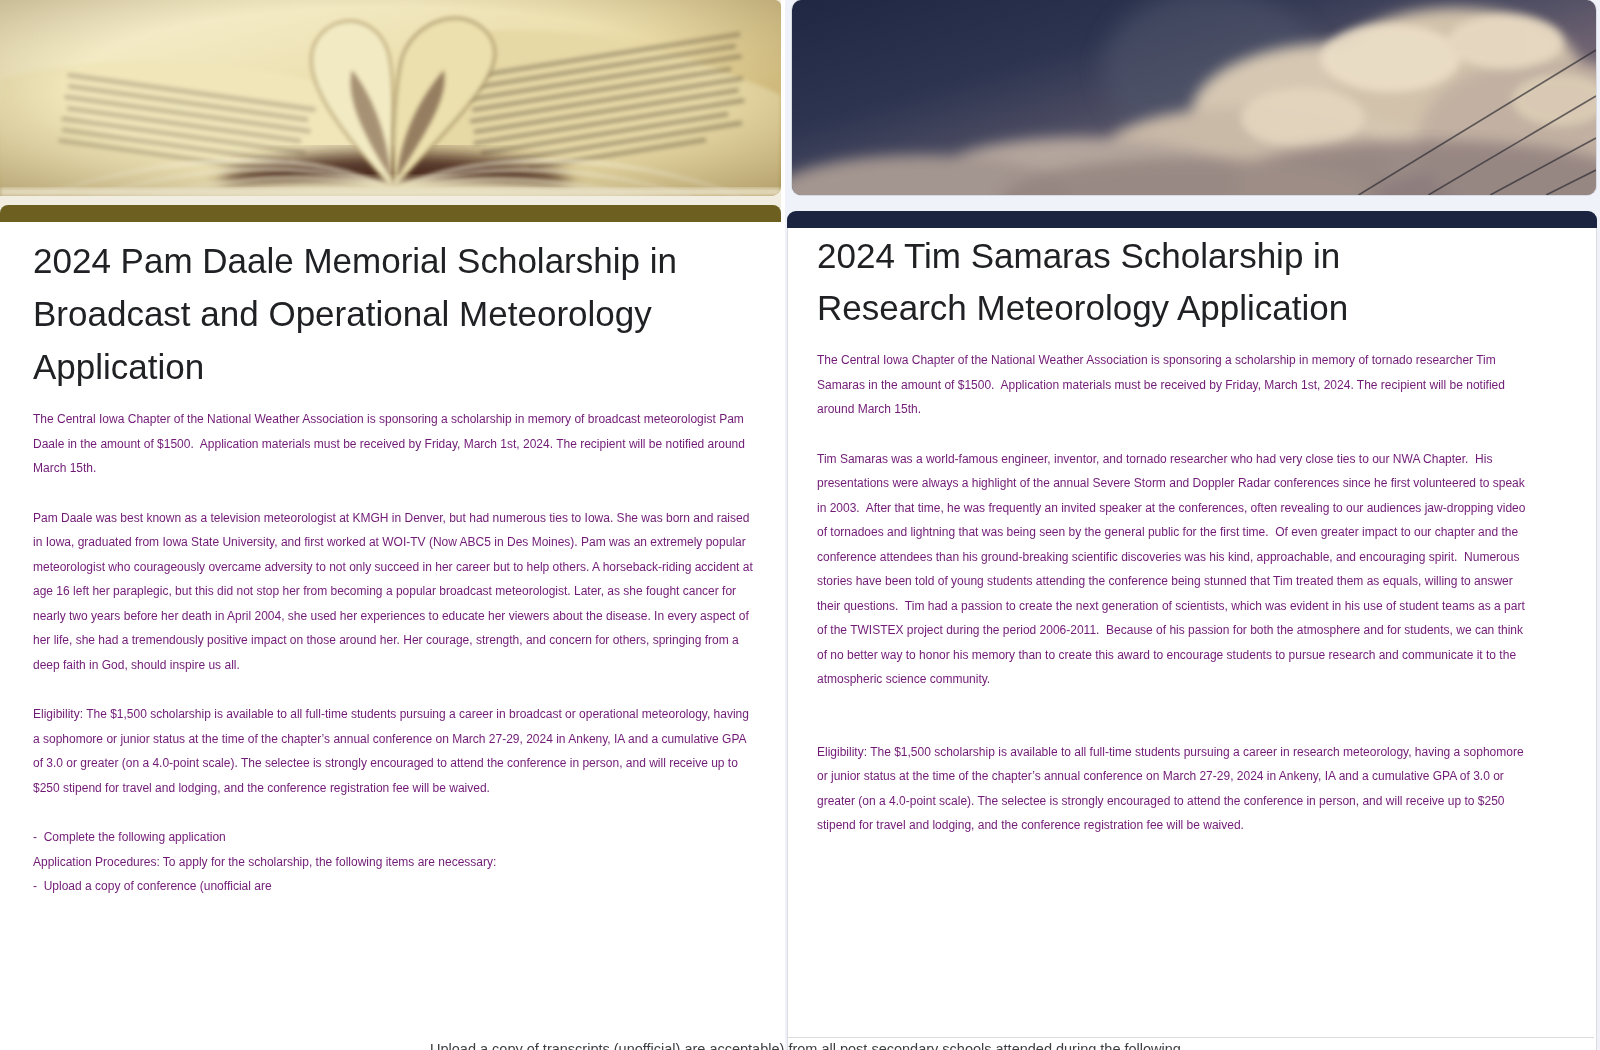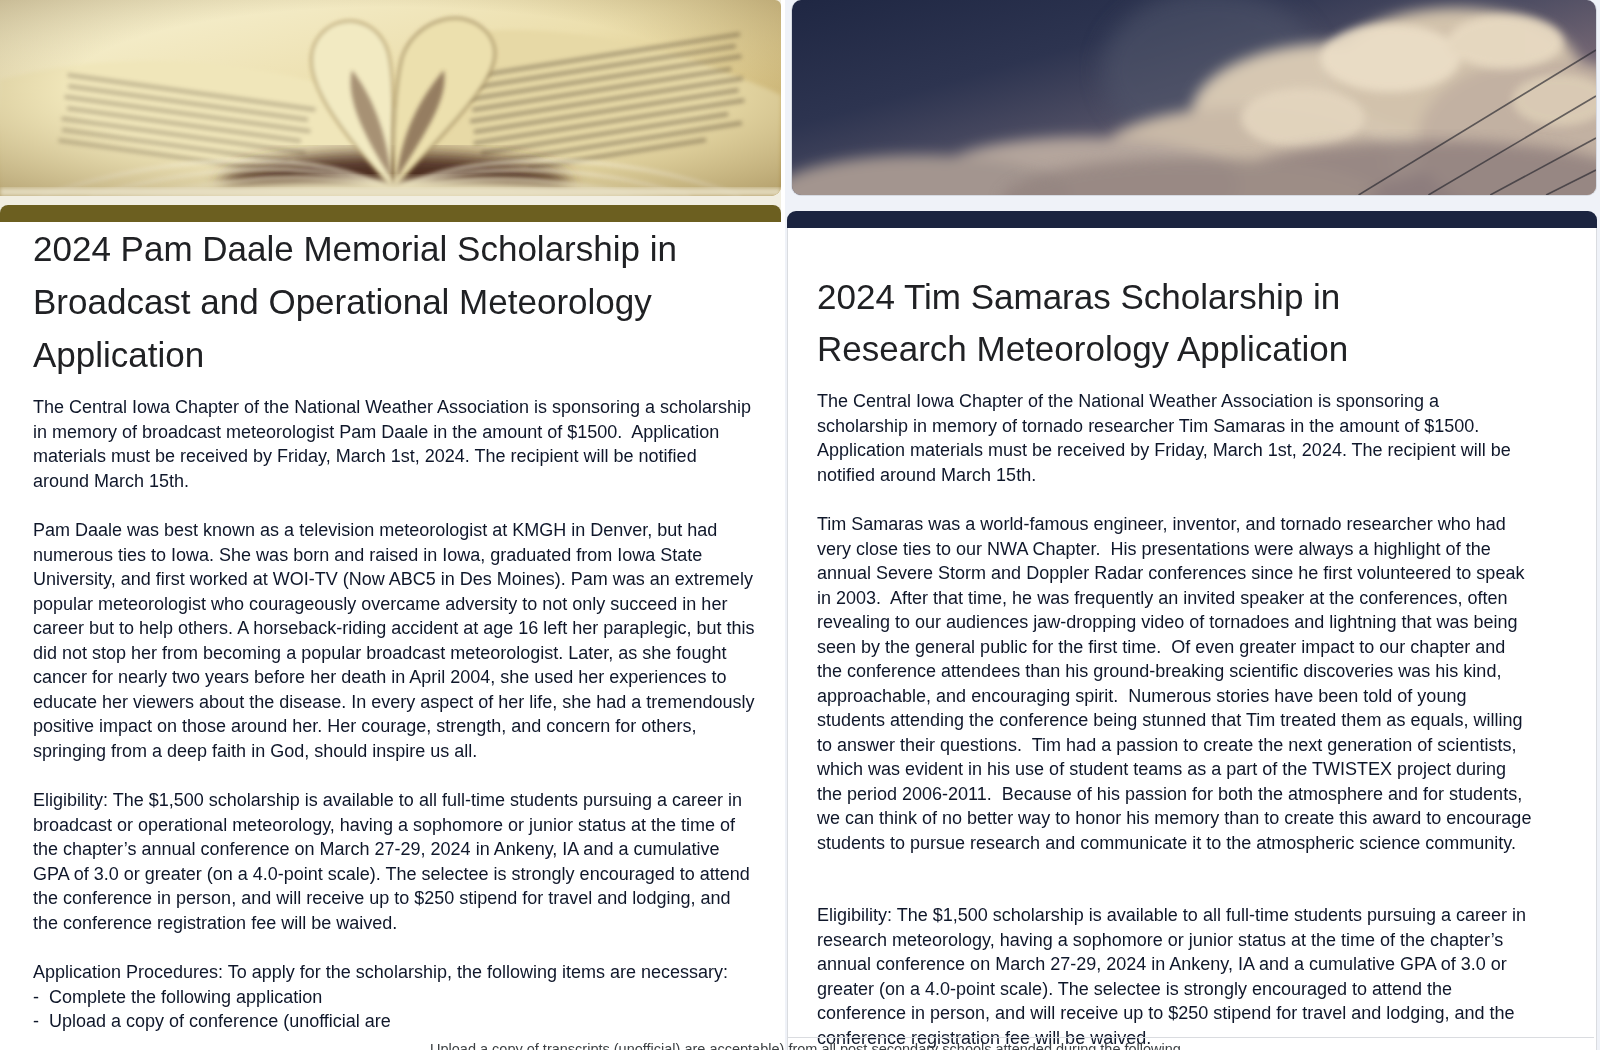--- a/index.html
+++ b/index.html
@@ -17,31 +17,31 @@
 
   
   .banner{height:196px;overflow:hidden;position:relative;}
   .banner-left{border-radius:0 6px 10px 0;}
   .banner-right{margin:0 3px 0 6px;border-radius:10px;border:1px solid #d6dae2;border-top:none;height:195px;}
   .banner svg{display:block;width:100%;height:100%;}
 
   
   .card-left{margin-top:9px;background:#ffffff;border-radius:8px 8px 0 0;min-height:845px;}
   .bar-left{height:17px;background:#6c5f20;border-radius:8px 8px 0 0;}
-  .card-left .card-body{padding:0 26px 0 33px;}
+  .card-left .card-body{padding:12px 26px 0 33px;}
 
   .card-right{margin:15px 3px 0 2px;background:#ffffff;border:1px solid #dadce0;border-bottom:none;border-radius:10px 10px 0 0;height:809px;position:relative;}
   .bar-right{height:17px;background:#1b2440;border-radius:9px 9px 0 0;margin:-1px -1px 0 -1px;}
-  .card-right .card-body{padding:2px 36px 0 29px;margin-top:41px;}
+  .card-right .card-body{padding:2px 36px 0 29px;}
   .card-right-tail{margin:0 3px 0 2px;background:#ffffff;border-left:1px solid #dadce0;border-right:1px solid #dadce0;height:40px;}
 
   
   h1.form-title{font-size:35px;font-weight:400;line-height:53px;margin:0 0 14px 0;color:#202124;letter-spacing:0;}
   .panel-right h1.form-title{line-height:52px;max-width:640px;}
-  p.body-text{font-size:18px;line-height:24.5px;margin:0 0 25px 0;color:#0f172a;white-space:pre-wrap;max-width:722px;}
+  p.body-text{font-size:12px;line-height:24.5px;margin:0 0 25px 0;color:#701a75;white-space:pre-wrap;max-width:722px;}
   .panel-right p.body-text{max-width:716px;}
   p.tight{margin:0;}
   p.gap-large{margin-bottom:48px;}
 
   
   .card-bottom-edge{position:absolute;left:3px;right:6px;top:1037px;border-top:1px solid #dadce0;}
   .underlay-text{
     position:absolute;left:430px;top:1039px;z-index:6;
     font-size:14.5px;line-height:20px;color:#3c4043;white-space:nowrap;background:transparent;
   }
@@ -123,22 +123,22 @@
       </svg>
     </div>
 
     <div class="card-left">
       <div class="bar-left"></div>
       <div class="card-body">
         <h1 class="form-title">2024 Pam Daale Memorial Scholarship in Broadcast and Operational Meteorology Application</h1>
         <p class="body-text">The Central Iowa Chapter of the National Weather Association is sponsoring a scholarship in memory of broadcast meteorologist Pam Daale in the amount of $1500.  Application materials must be received by Friday, March 1st, 2024. The recipient will be notified around March 15th.</p>
         <p class="body-text">Pam Daale was best known as a television meteorologist at KMGH in Denver, but had numerous ties to Iowa. She was born and raised in Iowa, graduated from Iowa State University, and first worked at WOI-TV (Now ABC5 in Des Moines). Pam was an extremely popular meteorologist who courageously overcame adversity to not only succeed in her career but to help others. A horseback-riding accident at age 16 left her paraplegic, but this did not stop her from becoming a popular broadcast meteorologist. Later, as she fought cancer for nearly two years before her death in April 2004, she used her experiences to educate her viewers about the disease. In every aspect of her life, she had a tremendously positive impact on those around her. Her courage, strength, and concern for others, springing from a deep faith in God, should inspire us all.</p>
         <p class="body-text">Eligibility: The $1,500 scholarship is available to all full-time students pursuing a career in broadcast or operational meteorology, having a sophomore or junior status at the time of the chapter’s annual conference on March 27-29, 2024 in Ankeny, IA and a cumulative GPA of 3.0 or greater (on a 4.0-point scale). The selectee is strongly encouraged to attend the conference in person, and will receive up to $250 stipend for travel and lodging, and the conference registration fee will be waived.</p>
+        <p class="body-text tight">-  Complete the following application</p>
         <p class="body-text tight">Application Procedures: To apply for the scholarship, the following items are necessary:</p>
-        <p class="body-text tight">-  Complete the following application</p>
         <p class="body-text tight">-  Upload a copy of conference (unofficial are</p>
       </div>
     </div>
   </section>
 
   <div class="panel-gap"></div>
 
   <section class="panel panel-right">
 
     <div class="banner banner-right">

